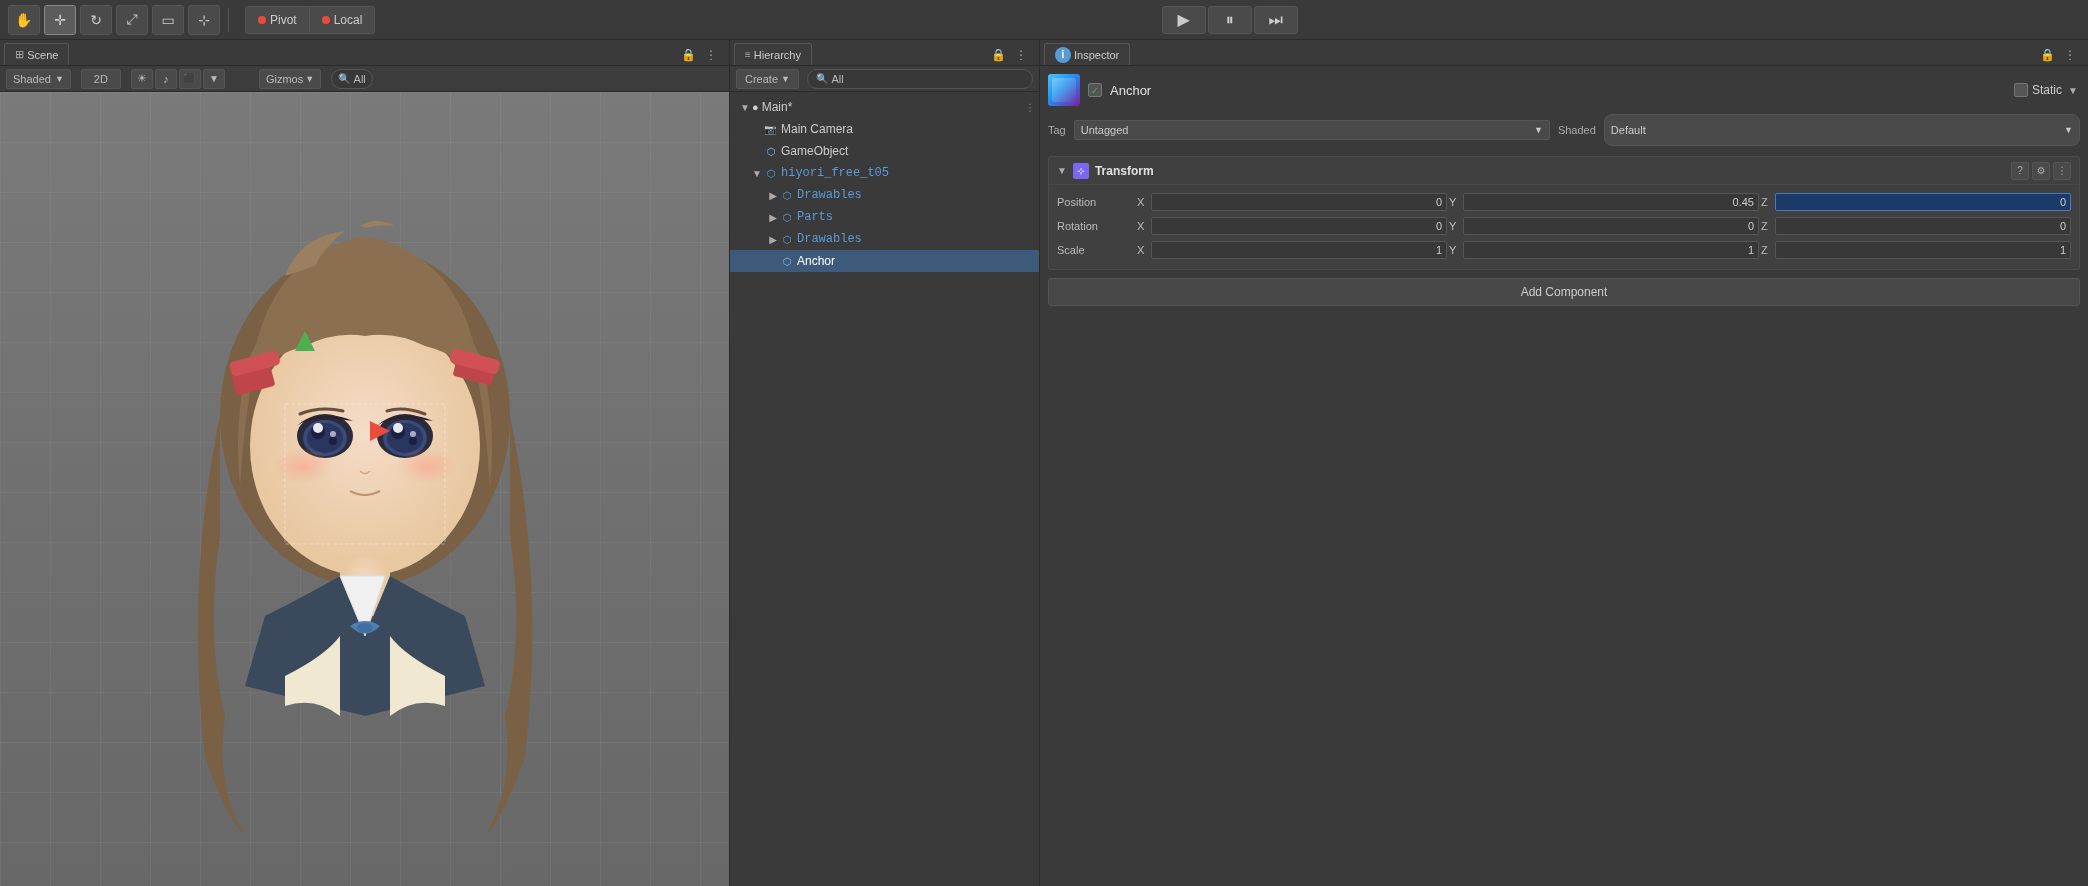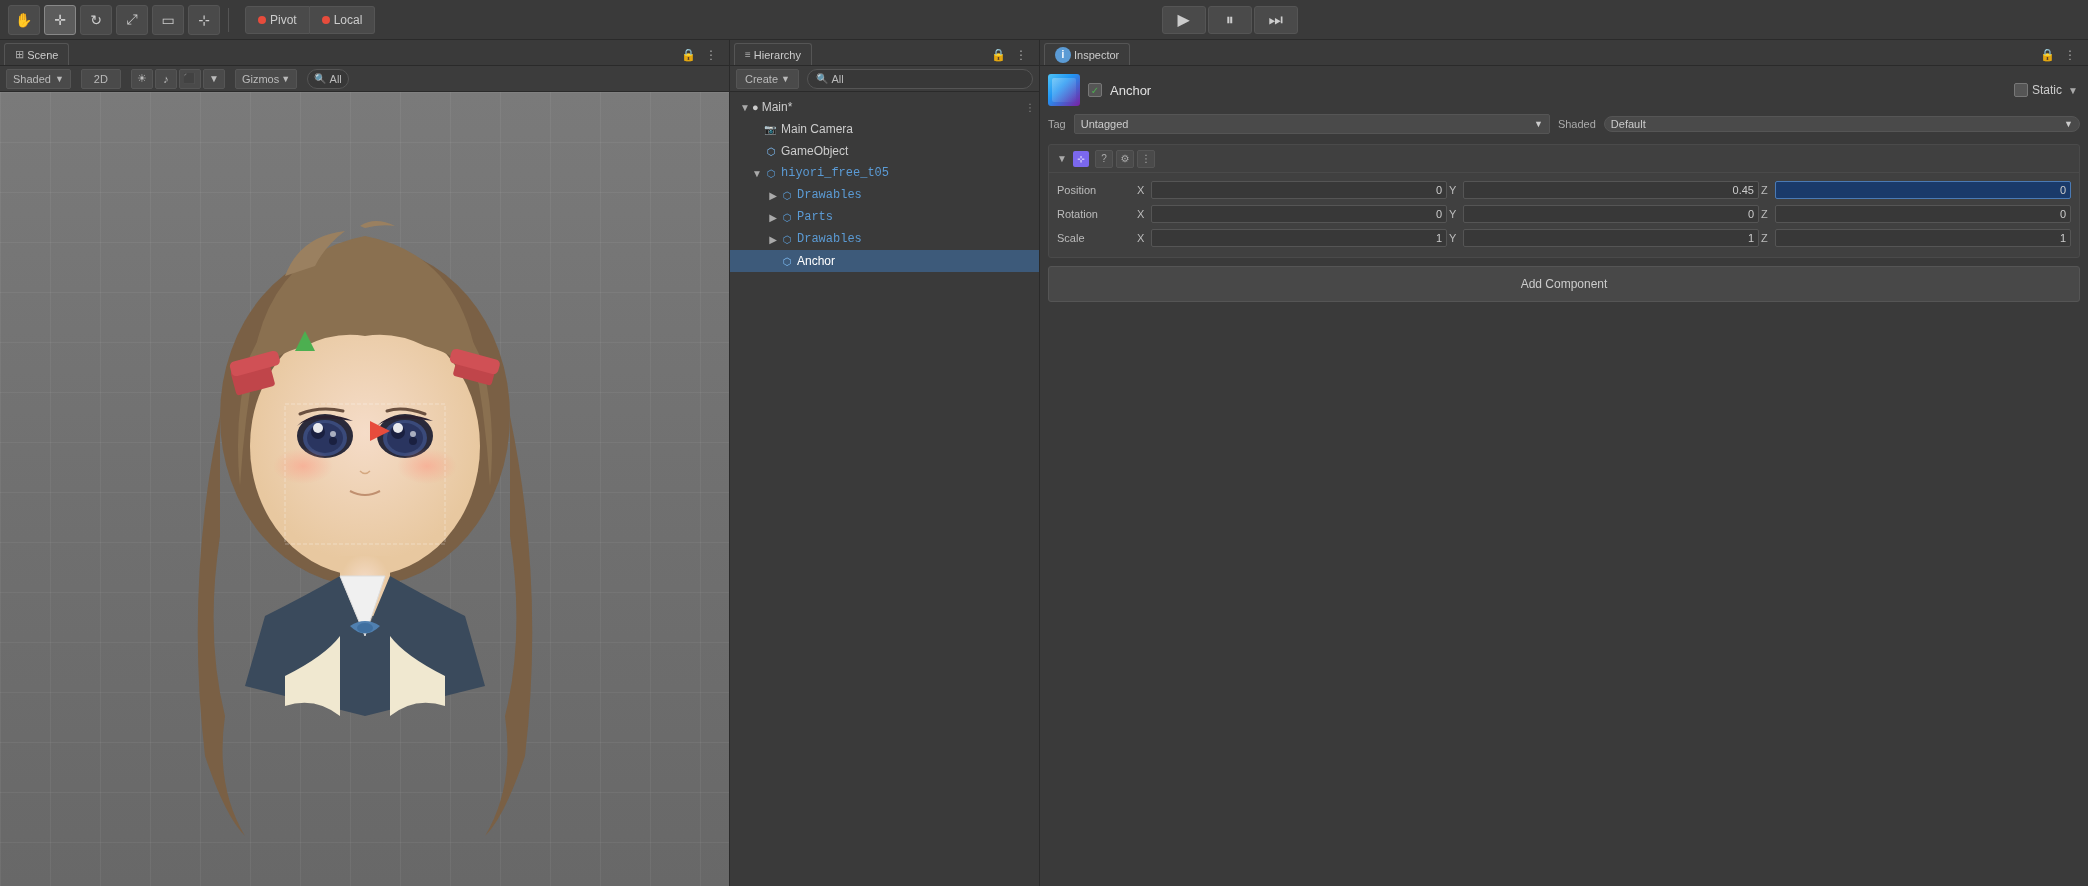--- a/index.html
+++ b/index.html
@@ -163,20 +163,21 @@
       padding: 0 6px;
       background: #4a4a4a;
       border: 1px solid #555;
       border-radius: 2px;
       color: #bbb;
       font-size: 11px;
       display: flex;
       align-items: center;
       gap: 2px;
       cursor: pointer;
+      margin-left: 24px;
     }
     .search-all {
       height: 20px;
       padding: 0 6px;
       background: #383838;
       border: 1px solid #555;
       border-radius: 10px;
       color: #bbb;
       font-size: 11px;
       display: flex;
@@ -401,21 +402,21 @@
       align-items: center;
       padding: 0 6px;
       font-size: 11px;
       color: #ccc;
       gap: 4px;
       cursor: pointer;
     }
     .layer-label { font-size: 11px; color: #aaa; }
     .layer-dropdown {
       flex: 1;
-      height: 16px;
+      height: 32px;
       background: #4a4a4a;
       border: 1px solid #555;
       border-radius: 8px;
       display: flex;
       align-items: center;
       padding: 0 6px;
       font-size: 11px;
       color: #ccc;
       gap: 1px;
       cursor: pointer;
@@ -519,21 +520,21 @@
       text-align: right;
     }
     .xyz-input.active {
       background: #1a3a6a;
       border-color: #4a7ab5;
     }
 
     
     .add-component-btn {
       width: 100%;
-      height: 36px;
+      height: 28px;
       background: #484848;
       border: 1px solid #555;
       border-radius: 3px;
       color: #ccc;
       font-size: 12px;
       display: flex;
       align-items: center;
       justify-content: center;
       cursor: pointer;
       margin-top: 8px;
@@ -898,20 +899,21 @@
         <div class="layer-dropdown">
           <span>Default</span>
           <span style="margin-left:auto;font-size:9px;">▼</span>
         </div>
       </div>
 
       <div class="component-box">
         <div class="component-header">
           <span class="component-arrow">▼</span>
           <div class="component-icon">⊹</div>
+          <span class="component-name">Transform</span>
           <div class="component-btns">
             <div class="comp-btn">?</div>
             <div class="comp-btn">⚙</div>
             <div class="comp-btn">⋮</div>
           </div>
         </div>
         <div class="transform-fields">
 
           <div class="transform-row">
             <span class="transform-label">Position</span>

